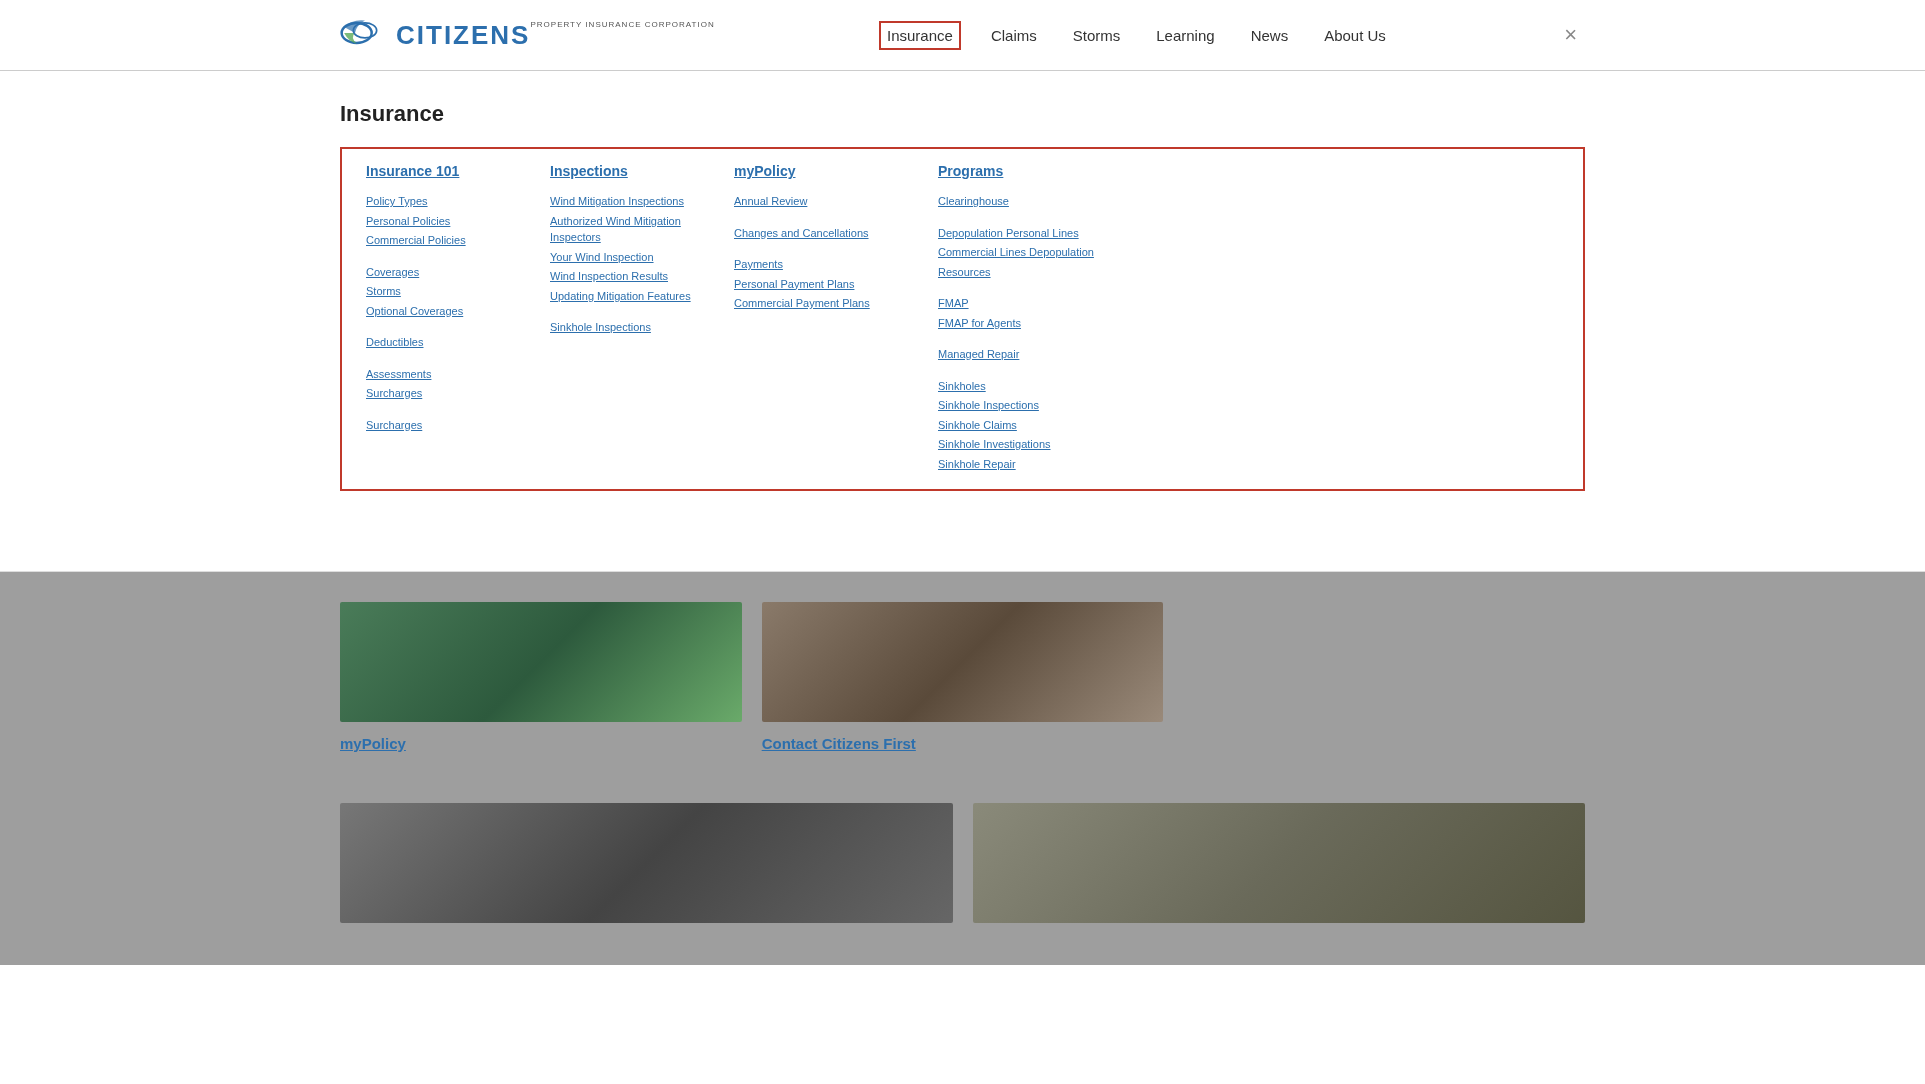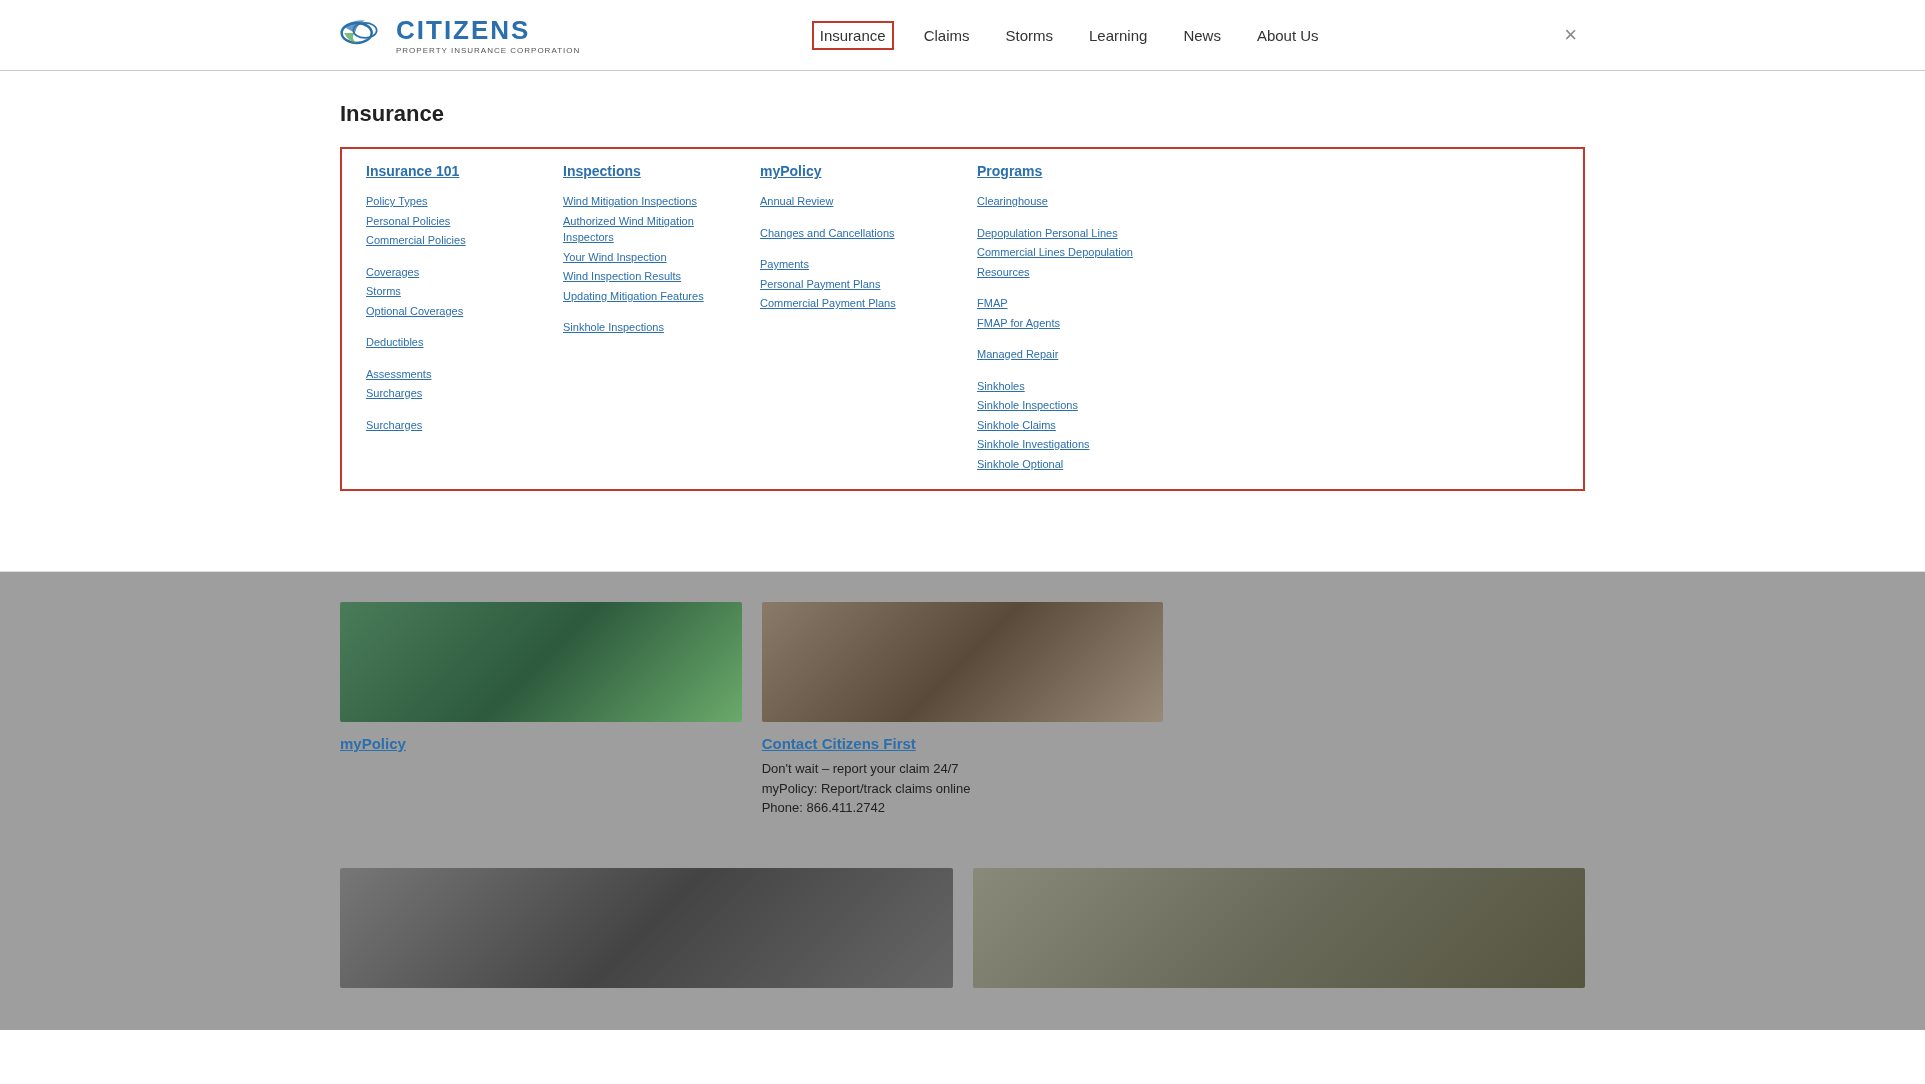--- a/index.html
+++ b/index.html
@@ -18,21 +18,21 @@
       display: flex;
       align-items: center;
     }
     .logo-icon {
       width: 50px;
       height: 50px;
       margin-right: 6px;
     }
     .logo-text {
       display: flex;
-      flex-direction: column;
+      flex-direction: row;
     }
     .logo-citizens {
       font-size: 26px;
       font-weight: bold;
       color: #2c6fad;
       letter-spacing: 2px;
     }
     .logo-sub {
       font-size: 8px;
       color: #555;
@@ -75,21 +75,21 @@
     .menu-grid-wrapper {
       border: 2px solid #c0392b;
       display: inline-block;
       padding: 14px 14px 14px 14px;
       margin-bottom: 20px;
       width: 100%;
     }
     .menu-grid {
       display: grid;
       grid-template-columns: 180px 180px 200px 200px 200px;
-      gap: 17px;
+      gap: 4px;
     }
     .menu-col {
       padding: 0 10px;
     }
     .menu-col-header {
       font-size: 14px;
       font-weight: bold;
       color: #2c6fad;
       text-decoration: underline;
       margin-bottom: 14px;
@@ -244,36 +244,35 @@
         <div class="menu-spacer"></div>
         <a class="menu-link">FMAP</a>
         <a class="menu-link">FMAP for Agents</a>
         <div class="menu-spacer"></div>
         <a class="menu-link">Managed Repair</a>
         <div class="menu-spacer"></div>
         <a class="menu-link">Sinkholes</a>
         <a class="menu-link">Sinkhole Inspections</a>
         <a class="menu-link">Sinkhole Claims</a>
         <a class="menu-link">Sinkhole Investigations</a>
-        <a class="menu-link">Sinkhole Optional</a>
+        <a class="menu-link">Sinkhole Repair</a>
       </div>
 
     </div>
   </div>
 </div>
 
 <div class="footer-section">
   <div class="footer-card">
     <div class="footer-card-img footer-card-img-green"></div>
     <h3><a href="#">myPolicy</a></h3>
   </div>
   <div class="footer-card">
     <div class="footer-card-img footer-card-img-desk"></div>
     <h3><a href="#">Contact Citizens First</a></h3>
-    <p>Don't wait – report your claim 24/7<br>myPolicy: Report/track claims online<br>Phone: 866.411.2742</p>
   </div>
 </div>
 
 <div class="footer-bottom-row">
   <div class="footer-card">
     <div class="footer-card-img footer-bottom-card-img-rocks"></div>
   </div>
   <div class="footer-card">
     <div class="footer-card-img footer-bottom-card-img-person"></div>
   </div>

